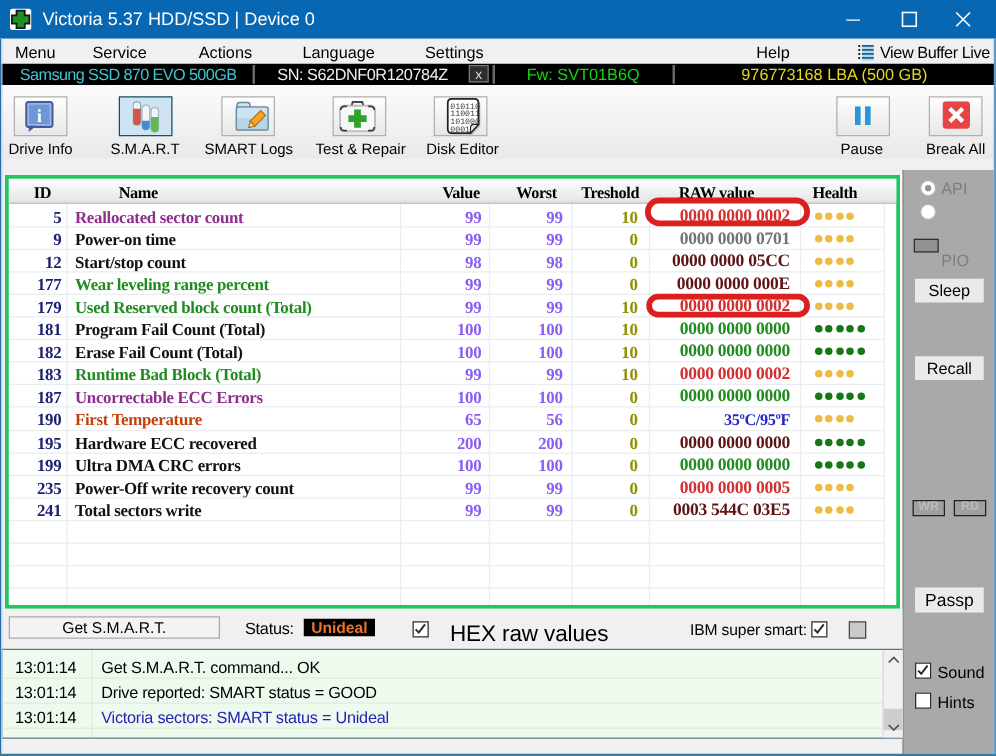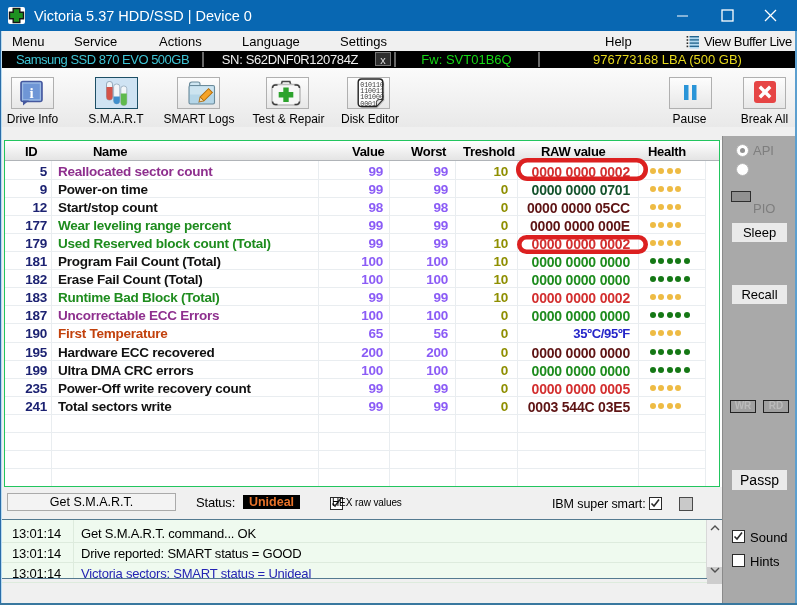--- a/index.html
+++ b/index.html
@@ -15,21 +15,21 @@
 #menubar span { position:absolute; top:3px; white-space:nowrap; }
 
 #blackbar { left:0; top:51px; width:797px; height:17px; background:#000; font-size:13px; }
 #blackbar .seg { position:absolute; top:0; height:17px; line-height:17px; text-align:center; }
 #blackbar .sep { position:absolute; top:1px; height:15px; width:2px; background:#686868; }
 
 #toolbar { left:0; top:68px; width:797px; height:59px; background:linear-gradient(#fbfbfb,#e9e9e9); }
 .tbtn { position:absolute; top:77px; width:43px; height:32px; background:linear-gradient(#fdfdfd,#e7e7e7); border:1px solid #b0b0b0; }
 .tlabel { position:absolute; top:112px; font-size:12px; color:#000; text-align:center; white-space:nowrap; }
 
-#table { left:4px; top:140px; width:716px; height:347px; background:#fff; border:1px solid #22c55e; overflow:hidden; }
+#table { left:4px; top:140px; width:716px; height:347px; background:#fff; border:3px solid #22c55e; overflow:hidden;font-family:Liberation Serif, serif; }
 #thead { position:absolute; left:0; top:0; width:714px; height:19.5px; background:linear-gradient(#ffffff,#e4e4e4); border-bottom:1px solid #b0b4b8; }
 #thead span { position:absolute; top:3px; font-size:13px; font-weight:bold; color:#000; letter-spacing:-0.3px;}
 .vline { position:absolute; top:0; width:1px; height:100%; background:#e9edf0; }
 .hline { position:absolute; left:0; width:700px; height:1px; background:#e9edf0; }
 .row { position:absolute; left:0; width:716px; height:18.1px; font-size:13.5px; font-weight:bold; letter-spacing:-0.25px; }
 .row i { position:absolute; font-style:normal; top:2.5px; }
 .id { right:674px; color:#1c2272; }
 .nm { left:53px; }
 .val,.wor,.tre,.raw { text-align:right; }
 .val { right:338px; } .wor { right:273px; } .tre { right:213px; }
@@ -39,21 +39,21 @@
 .dots { position:absolute; left:645px; top:6.5px; }
 .dot { position:absolute; top:0; width:6px; height:6px; border-radius:50%; }
 .dy { background:#eebb44; }
 .dg { background:#157815; }
 
 #panel { left:722px; top:136px; width:73px; height:467px; background:#a9a9a9; border-left:1px solid #8a8a8a; }
 .pbtn { position:absolute; left:732px; width:55px; background:#eaeaea; text-align:center; font-size:13px; color:#000; }
 
 #statusbar { left:0; top:487px; width:722px; height:32px; background:#f0f0f0; }
 
-#log { left:1px; top:519px; width:721px; height:60px; background:#effaef; border:1.5px solid #547a90; border-right:none; }
+#log { left:1px; top:519px; width:721px; height:72px; background:#effaef; border:1.5px solid #547a90; border-right:none; }
 .logrow { position:absolute; left:0; width:100%; font-size:13px; letter-spacing:-0.2px; }
 
 #bleft { left:0; top:31px; width:1px; height:574px; background:#2a6da8; }
 #bright { left:795px; top:31px; width:2px; height:574px; background:#5c9fcf; }
 #bbottom { left:0; top:603px; width:797px; height:2px; background:#39789f; }
 .cb { position:absolute; width:13px; height:13px; background:#fff; border:1.5px solid #2a2a2a; }
 .ck { position:absolute; left:-1px; top:-1px; }
 </style>
 </head>
 <body>
@@ -214,21 +214,21 @@
           <span class="dot dy" style="left:16.8px"></span>
           <span class="dot dy" style="left:25.200000000000003px"></span>
         </span>
   </div>
       <div class="row" style="top:38.1px">
     <i class="id">9</i>
     <i class="nm" style="color:#111">Power-on time</i>
     <i class="val c-teal">99</i>
     <i class="wor c-teal">99</i>
     <i class="tre c-olive">0</i>
-    <i class="raw" style="color:#14532d;">0000 0000 0701</i>
+    <i class="raw" style="color:#737373;">0000 0000 0701</i>
     <span class="dots">
           <span class="dot dy" style="left:0px"></span>
           <span class="dot dy" style="left:8.4px"></span>
           <span class="dot dy" style="left:16.8px"></span>
           <span class="dot dy" style="left:25.200000000000003px"></span>
         </span>
   </div>
       <div class="row" style="top:56.2px">
     <i class="id">12</i>
     <i class="nm" style="color:#111">Start/stop count</i>
@@ -443,21 +443,21 @@
 
 <div class="abs" id="statusbar">
   <div class="abs" style="left:7px;top:6px;width:169px;height:18px;background:#f3f3f3;border:1px solid #aaa;text-align:center;font-size:12.5px;line-height:17px;">Get S.M.A.R.T.</div>
   <div class="abs" style="left:196px;top:8px;font-size:13px;letter-spacing:-0.2px;">Status:</div>
   <div class="abs" style="left:243px;top:8px;width:57px;height:14px;background:#000;color:#e8732a;font-size:12.5px;font-weight:bold;text-align:center;line-height:14px;">Unideal</div>
   <div class="cb" style="left:330px;top:10px;">
       <svg class="ck" width="12" height="12">
         <path d="M2.5 6.5 L5 9 L10 2.5" fill="none" stroke="#2a2a2a" stroke-width="1.6"></path>
       </svg>
     </div>
-  <div class="abs" style="left:332px;top:9.5px;font-size:10px;letter-spacing:-0.1px;">HEX raw values</div>
+  <div class="abs" style="left:360px;top:9.5px;font-size:18px;letter-spacing:-0.1px;">HEX raw values</div>
   <div class="abs" style="left:552px;top:9.5px;font-size:12.5px;letter-spacing:-0.1px;">IBM super smart:</div>
   <div class="cb" style="left:649px;top:10px;">
       <svg class="ck" width="12" height="12">
         <path d="M2.5 6.5 L5 9 L10 2.5" fill="none" stroke="#2a2a2a" stroke-width="1.6"></path>
       </svg>
     </div>
   <div class="abs" style="left:679px;top:10px;width:14px;height:14px;background:#c9c9c9;border:1.5px solid #4a4a4a;"></div>
 </div>
 
 <div class="abs" id="log">

